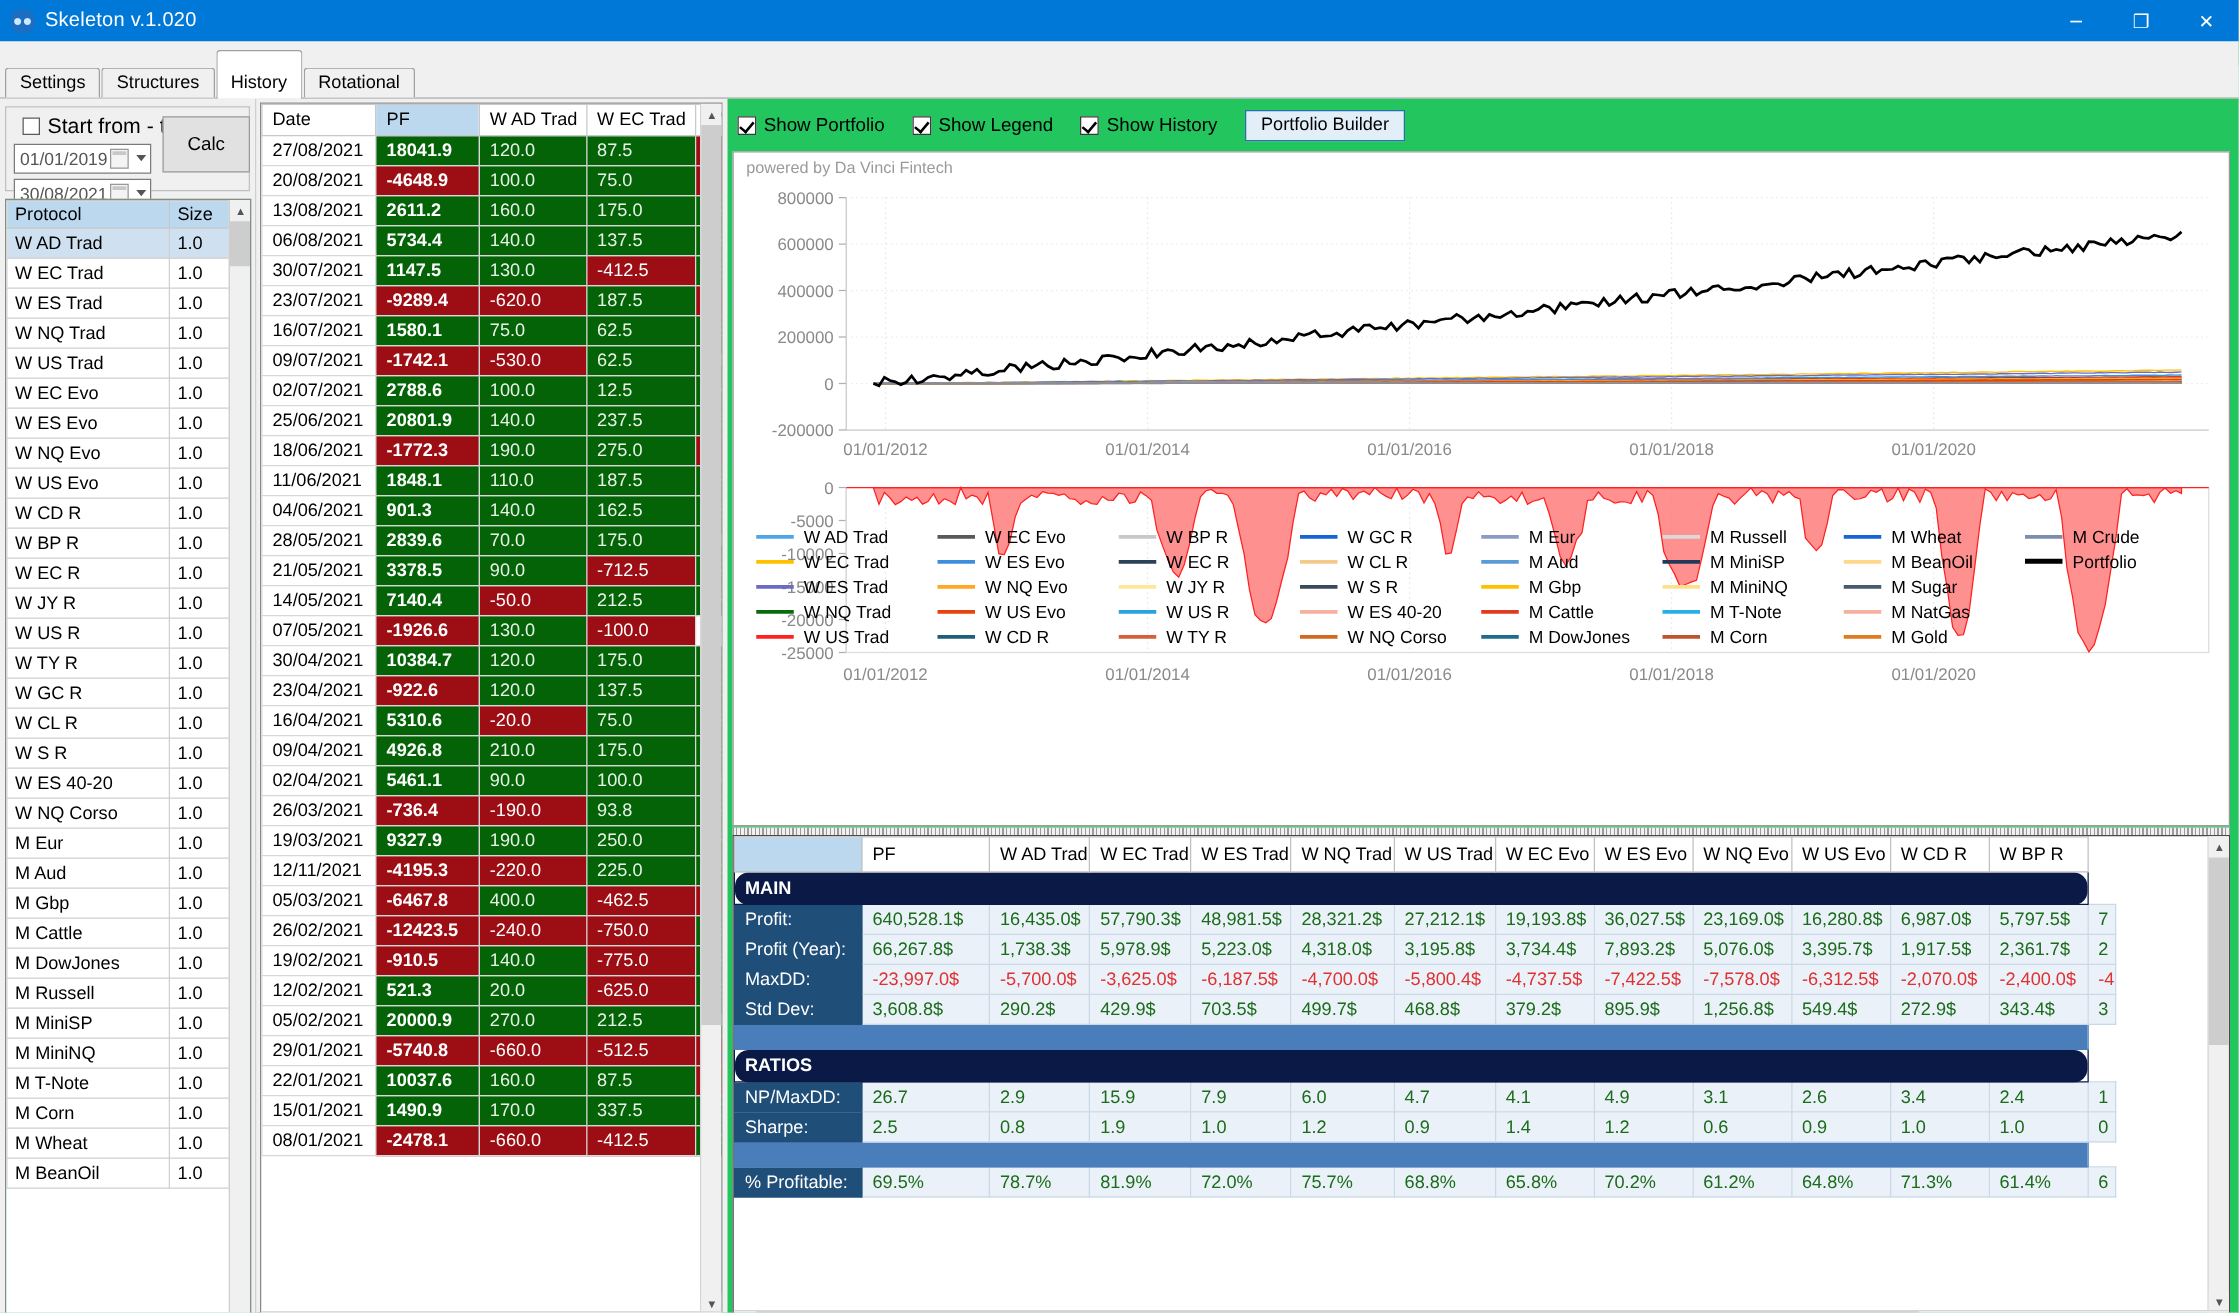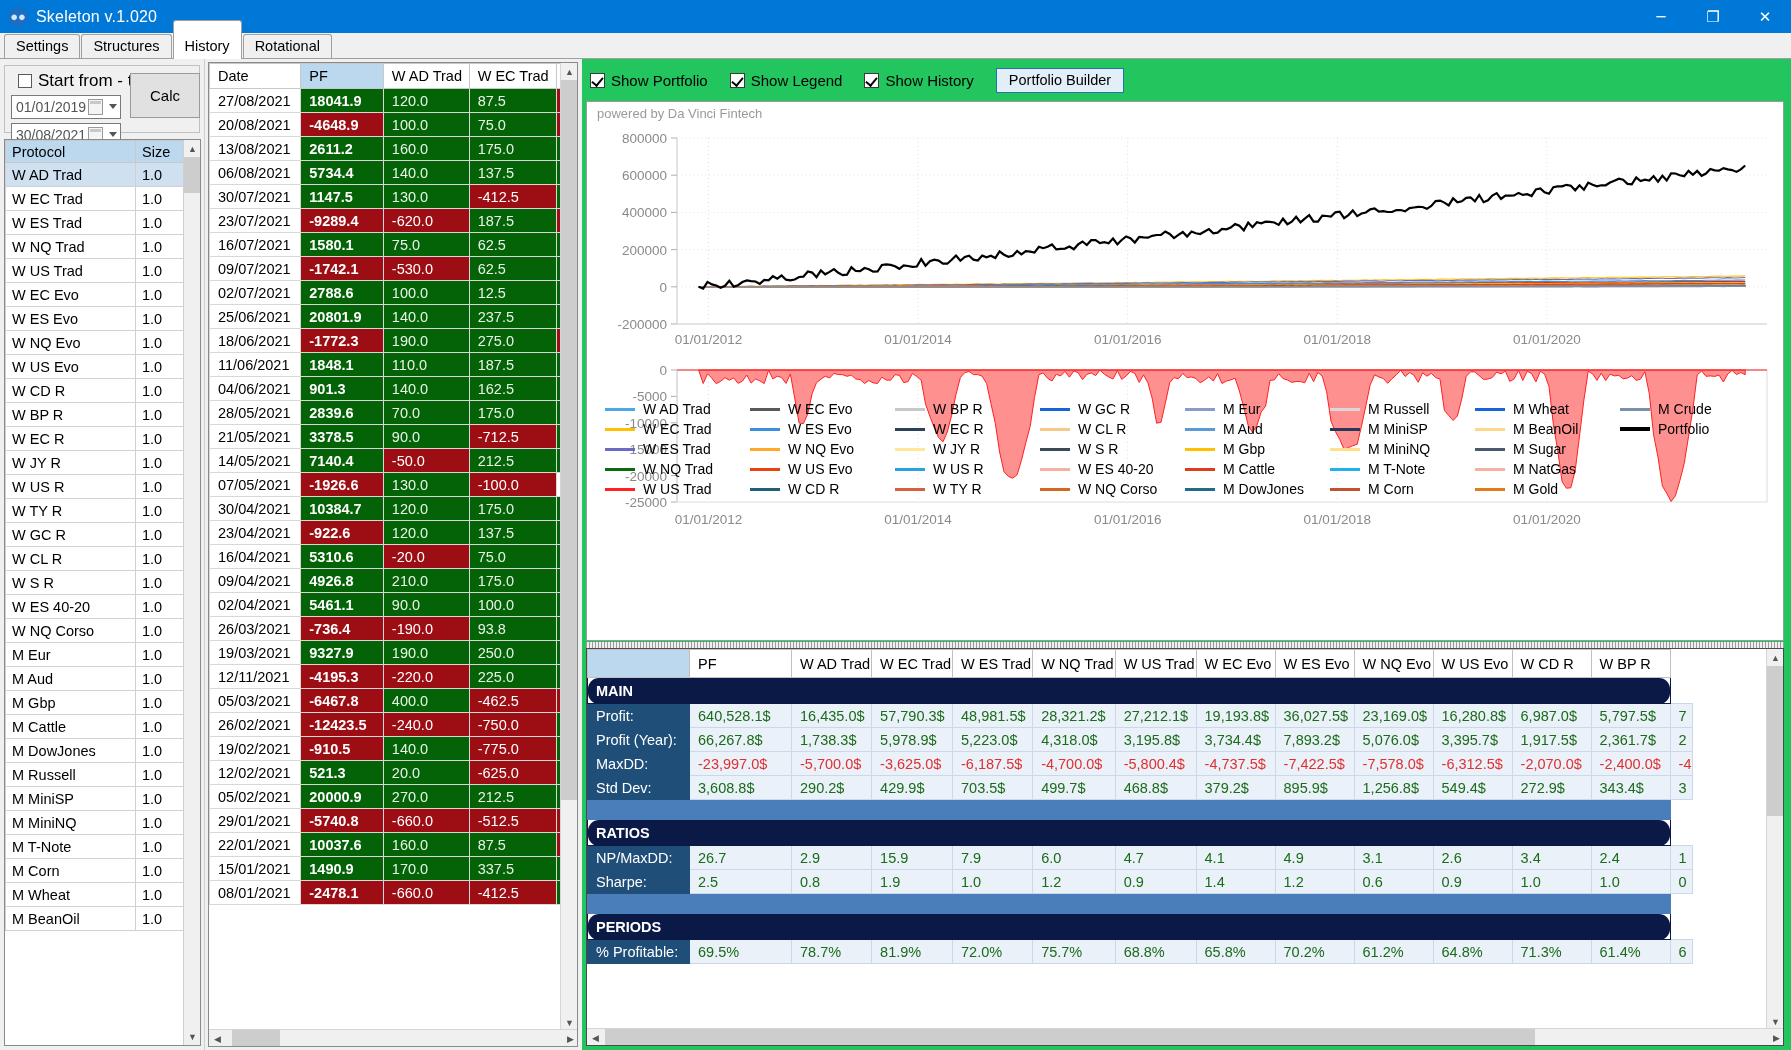--- a/index.html
+++ b/index.html
@@ -25,21 +25,21 @@
   }
   #titlebar .ttl { font-size:16px; letter-spacing:.2px; }
   #wbtns { position:absolute; right:0; top:0; height:33px; display:flex; }
   #wbtns div {
     width:52px; height:33px; display:flex; align-items:center;
     justify-content:center; color:#fff; font-size:15px; font-family:"DejaVu Sans", sans-serif;
   }
   
   #tabstrip {
     height:26px; background:#f0f0f0; display:flex; align-items:flex-end;
-    padding-left:4px; border-bottom:1px solid #a0a0a0; position:relative;
+    padding-left:4px; border-bottom:1px solid #a0a0a0; position:relative;margin-top:20px;
   }
   .tab {
     padding:3px 11px 4px 11px; font-size:14.5px; color:#000;
     border:1px solid #a0a0a0; border-bottom:none; background:#f0f0f0;
     margin-right:1px; border-radius:3px 3px 0 0; line-height:16px;
   }
   .tab.active { background:#fff; position:relative; top:1px; padding-top:17px; padding-bottom:5px;
     border-color:#a0a0a0; z-index:2; }
   
   #body { position:relative; width:1791px; height:991px; background:#f0f0f0; }
@@ -1018,23 +1018,20 @@
               <td class="v">1.2</td>
               <td class="v">0.6</td>
               <td class="v">0.9</td>
               <td class="v">1.0</td>
               <td class="v">1.0</td>
               <td class="v">0</td>
             </tr>
             <tr class="spacer">
               <td colspan="13"></td>
             </tr>
-            <tr class="secthdr">
-              <td colspan="13">PERIODS</td>
-            </tr>
             <tr>
               <td class="rowhdr">% Profitable:</td>
               <td class="v">69.5%</td>
               <td class="v">78.7%</td>
               <td class="v">81.9%</td>
               <td class="v">72.0%</td>
               <td class="v">75.7%</td>
               <td class="v">68.8%</td>
               <td class="v">65.8%</td>
               <td class="v">70.2%</td>

